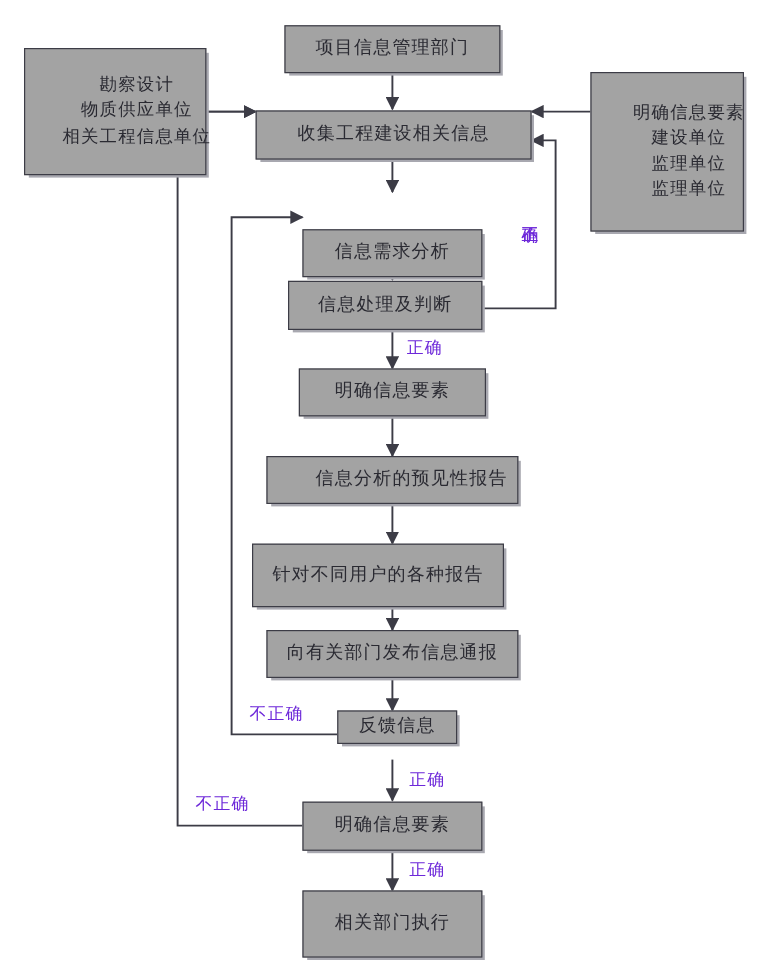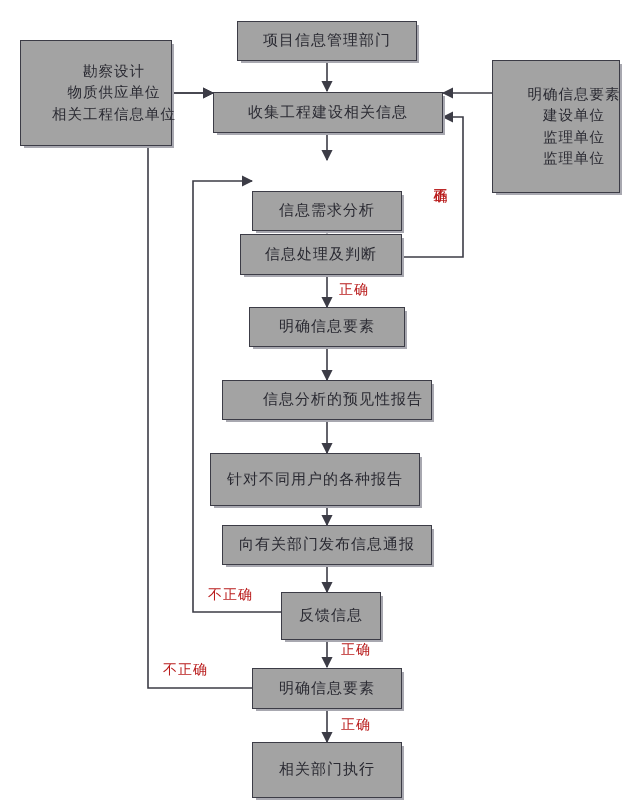--- a/index.html
+++ b/index.html
@@ -49,21 +49,21 @@
   .node.multi {
     font-size: 14.5px;
     padding-left: 36px;
   }
   .node.multi .line {
     padding: 3px 0;
   }
   .edge-label {
     position: absolute;
     font-size: 14px;
-    color: #b91c1c;
+    color: #6d28d9;
     letter-spacing: 1px;
     white-space: nowrap;
   }
   .edge-label.vertical {
     writing-mode: vertical-rl;
     text-orientation: upright;
     letter-spacing: 0px;
     line-height: 1;
   }
 </style>
@@ -151,21 +151,21 @@
   </div>
 
   <div class="node" style="left:210px; top:453px; width:210px; height:53px;">
     <span class="line">针对不同用户的各种报告</span>
   </div>
 
   <div class="node" style="left:222px; top:525px; width:210px; height:40px;">
     <span class="line">向有关部门发布信息通报</span>
   </div>
 
-  <div class="node" style="left:281px; top:592px; width:100px; height:48px;">
+  <div class="node" style="left:281px; top:592px; width:100px; height:28px;">
     <span class="line">反馈信息</span>
   </div>
 
   <div class="node" style="left:252px; top:668px; width:150px; height:41px;">
     <span class="line">明确信息要素</span>
   </div>
 
   <div class="node" style="left:252px; top:742px; width:150px; height:56px;">
     <span class="line">相关部门执行</span>
   </div>

